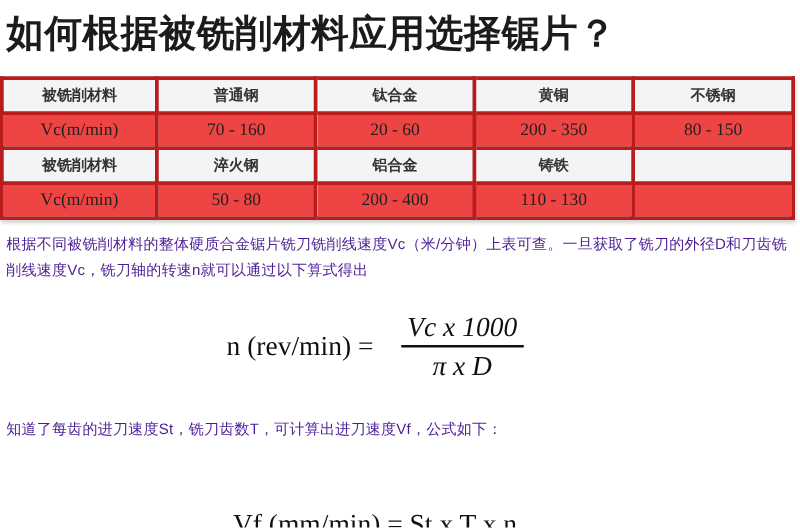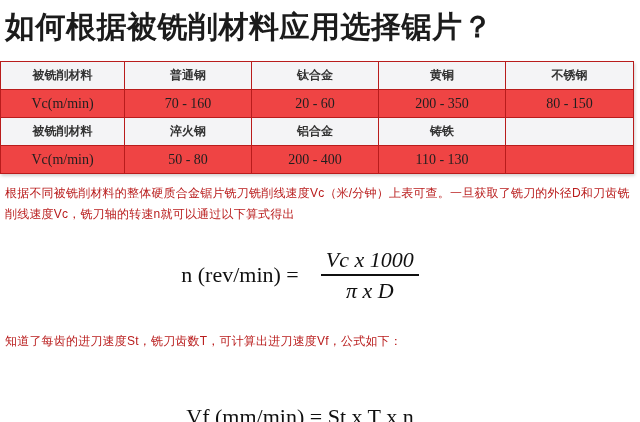--- a/index.html
+++ b/index.html
@@ -20,21 +20,21 @@
   }
 
   table.materials {
     width: 633px;
     margin-top: 13px;
     border-collapse: collapse;
     table-layout: fixed;
     box-shadow: 1px 2px 3px rgba(0,0,0,0.18);
   }
   table.materials td, table.materials th {
-    border: 1px solid #b91c1c;
+    border: 3px solid #b91c1c;
     height: 28px;
     text-align: center;
     vertical-align: middle;
     overflow: hidden;
     white-space: nowrap;
   }
   table.materials tr.hdr th {
     background: #f4f4f6;
     font-family: "Liberation Sans", sans-serif;
     font-size: 12px;
@@ -44,21 +44,21 @@
   table.materials tr.val td {
     background: #ef4444;
     font-family: "Liberation Serif", serif;
     font-size: 14px;
     color: #1f1f1f;
   }
 
   .para {
     font-size: 12px;
     line-height: 21px;
-    color: #b91c1c;
+    color: #4c1d95;
     margin: 9px 6px 0 5px;
     letter-spacing: 0.2px;
   }
   .para-feed { margin-top: 27px; }
 
   .formula {
     display: flex;
     justify-content: center;
     align-items: center;
     font-family: "Liberation Serif", serif;

